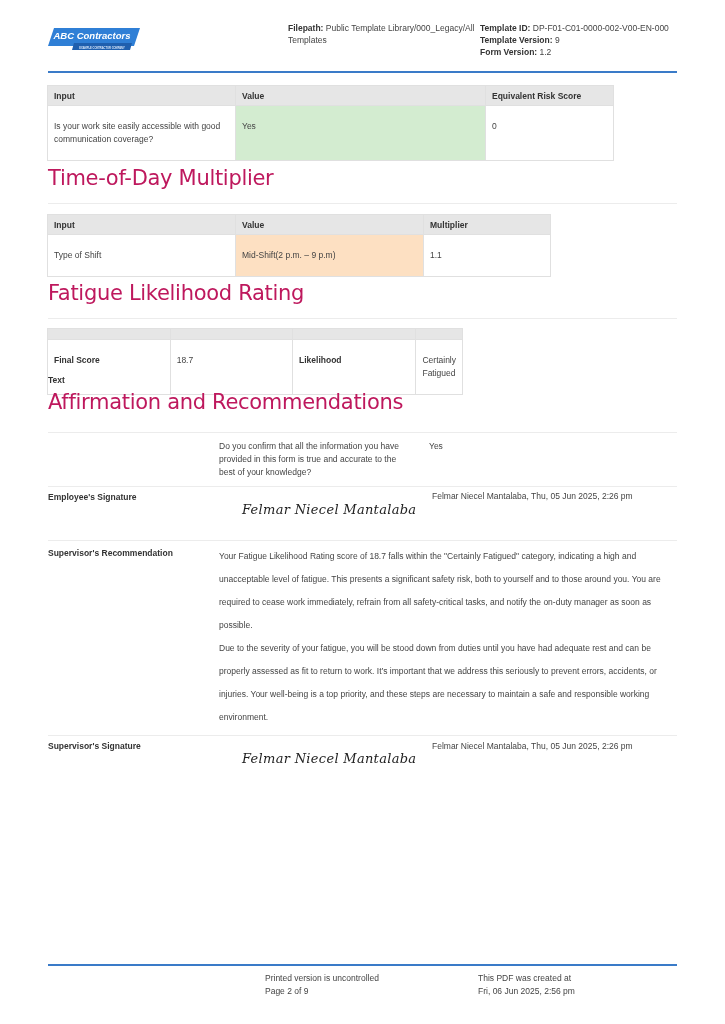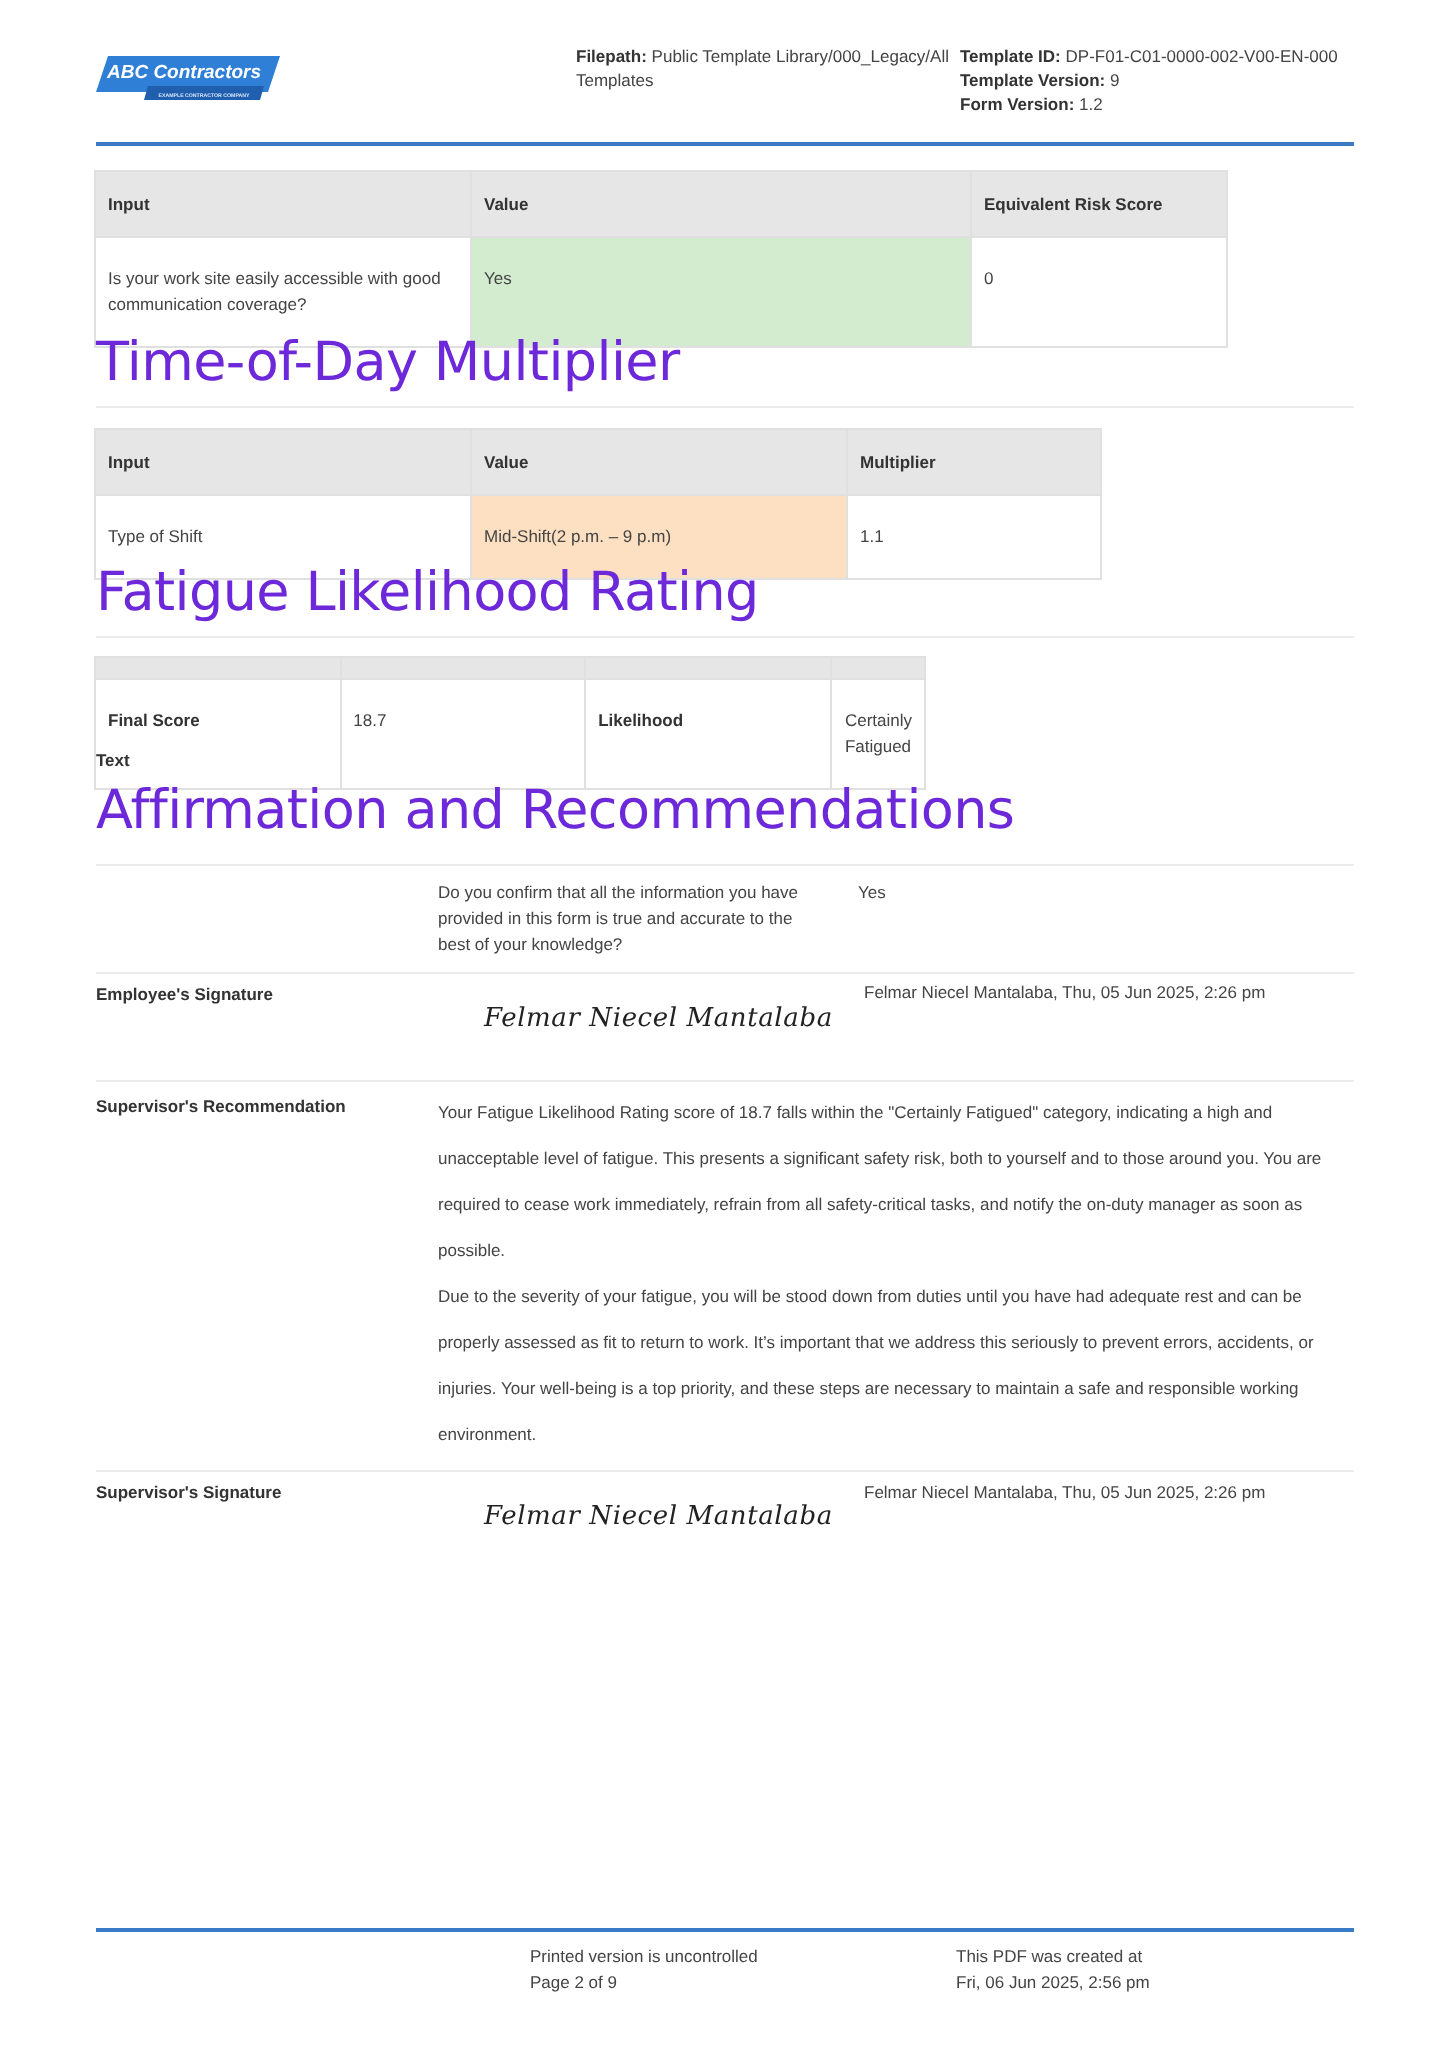--- a/index.html
+++ b/index.html
@@ -23,32 +23,32 @@
     .hdr-right { left: 480px; top: 22px; width: 220px; }
     .hdr-line {
       position: absolute; left: 48px; top: 71px; width: 629px; height: 2px;
       background: #3a7bc8;
     }
 
     
     table.t { position: absolute; border-collapse: collapse; font-size: 8.5px; color: #444; }
     table.t th {
       background: #e6e6e6; text-align: left; font-weight: bold; color: #333;
-      padding: 0 6px; height: 33px; border: 1px solid #e0e0e0; vertical-align: middle;
+      padding: 0 6px; height: 20px; border: 1px solid #e0e0e0; vertical-align: middle;
     }
     table.t td {
       border: 1px solid #e0e0e0; padding: 14px 6px; vertical-align: top; line-height: 13px;
       background: #fff;
     }
     .green { background: #d3ecd0 !important; }
     .orange { background: #fde0c2 !important; }
 
     
     .h2 {
-      position: absolute; left: 48px; font-size: 27px; color: #6d28d9;
+      position: absolute; left: 48px; font-size: 21px; color: #be185d;
       font-family: "DejaVu Sans", sans-serif; font-weight: normal; letter-spacing: -0.3px;
     }
     .sec-line { position: absolute; left: 48px; width: 629px; height: 1px; background: #ececec; }
 
     .small-bold { position: absolute; font-weight: bold; font-size: 8.5px; color: #333; }
     .txt { position: absolute; font-size: 8.5px; color: #444; line-height: 13px; }
     .row-line { position: absolute; left: 48px; width: 629px; height: 1px; background: #ececec; }
 
     .sig {
       position: absolute; font-family: "DejaVu Serif", serif; font-style: italic;

